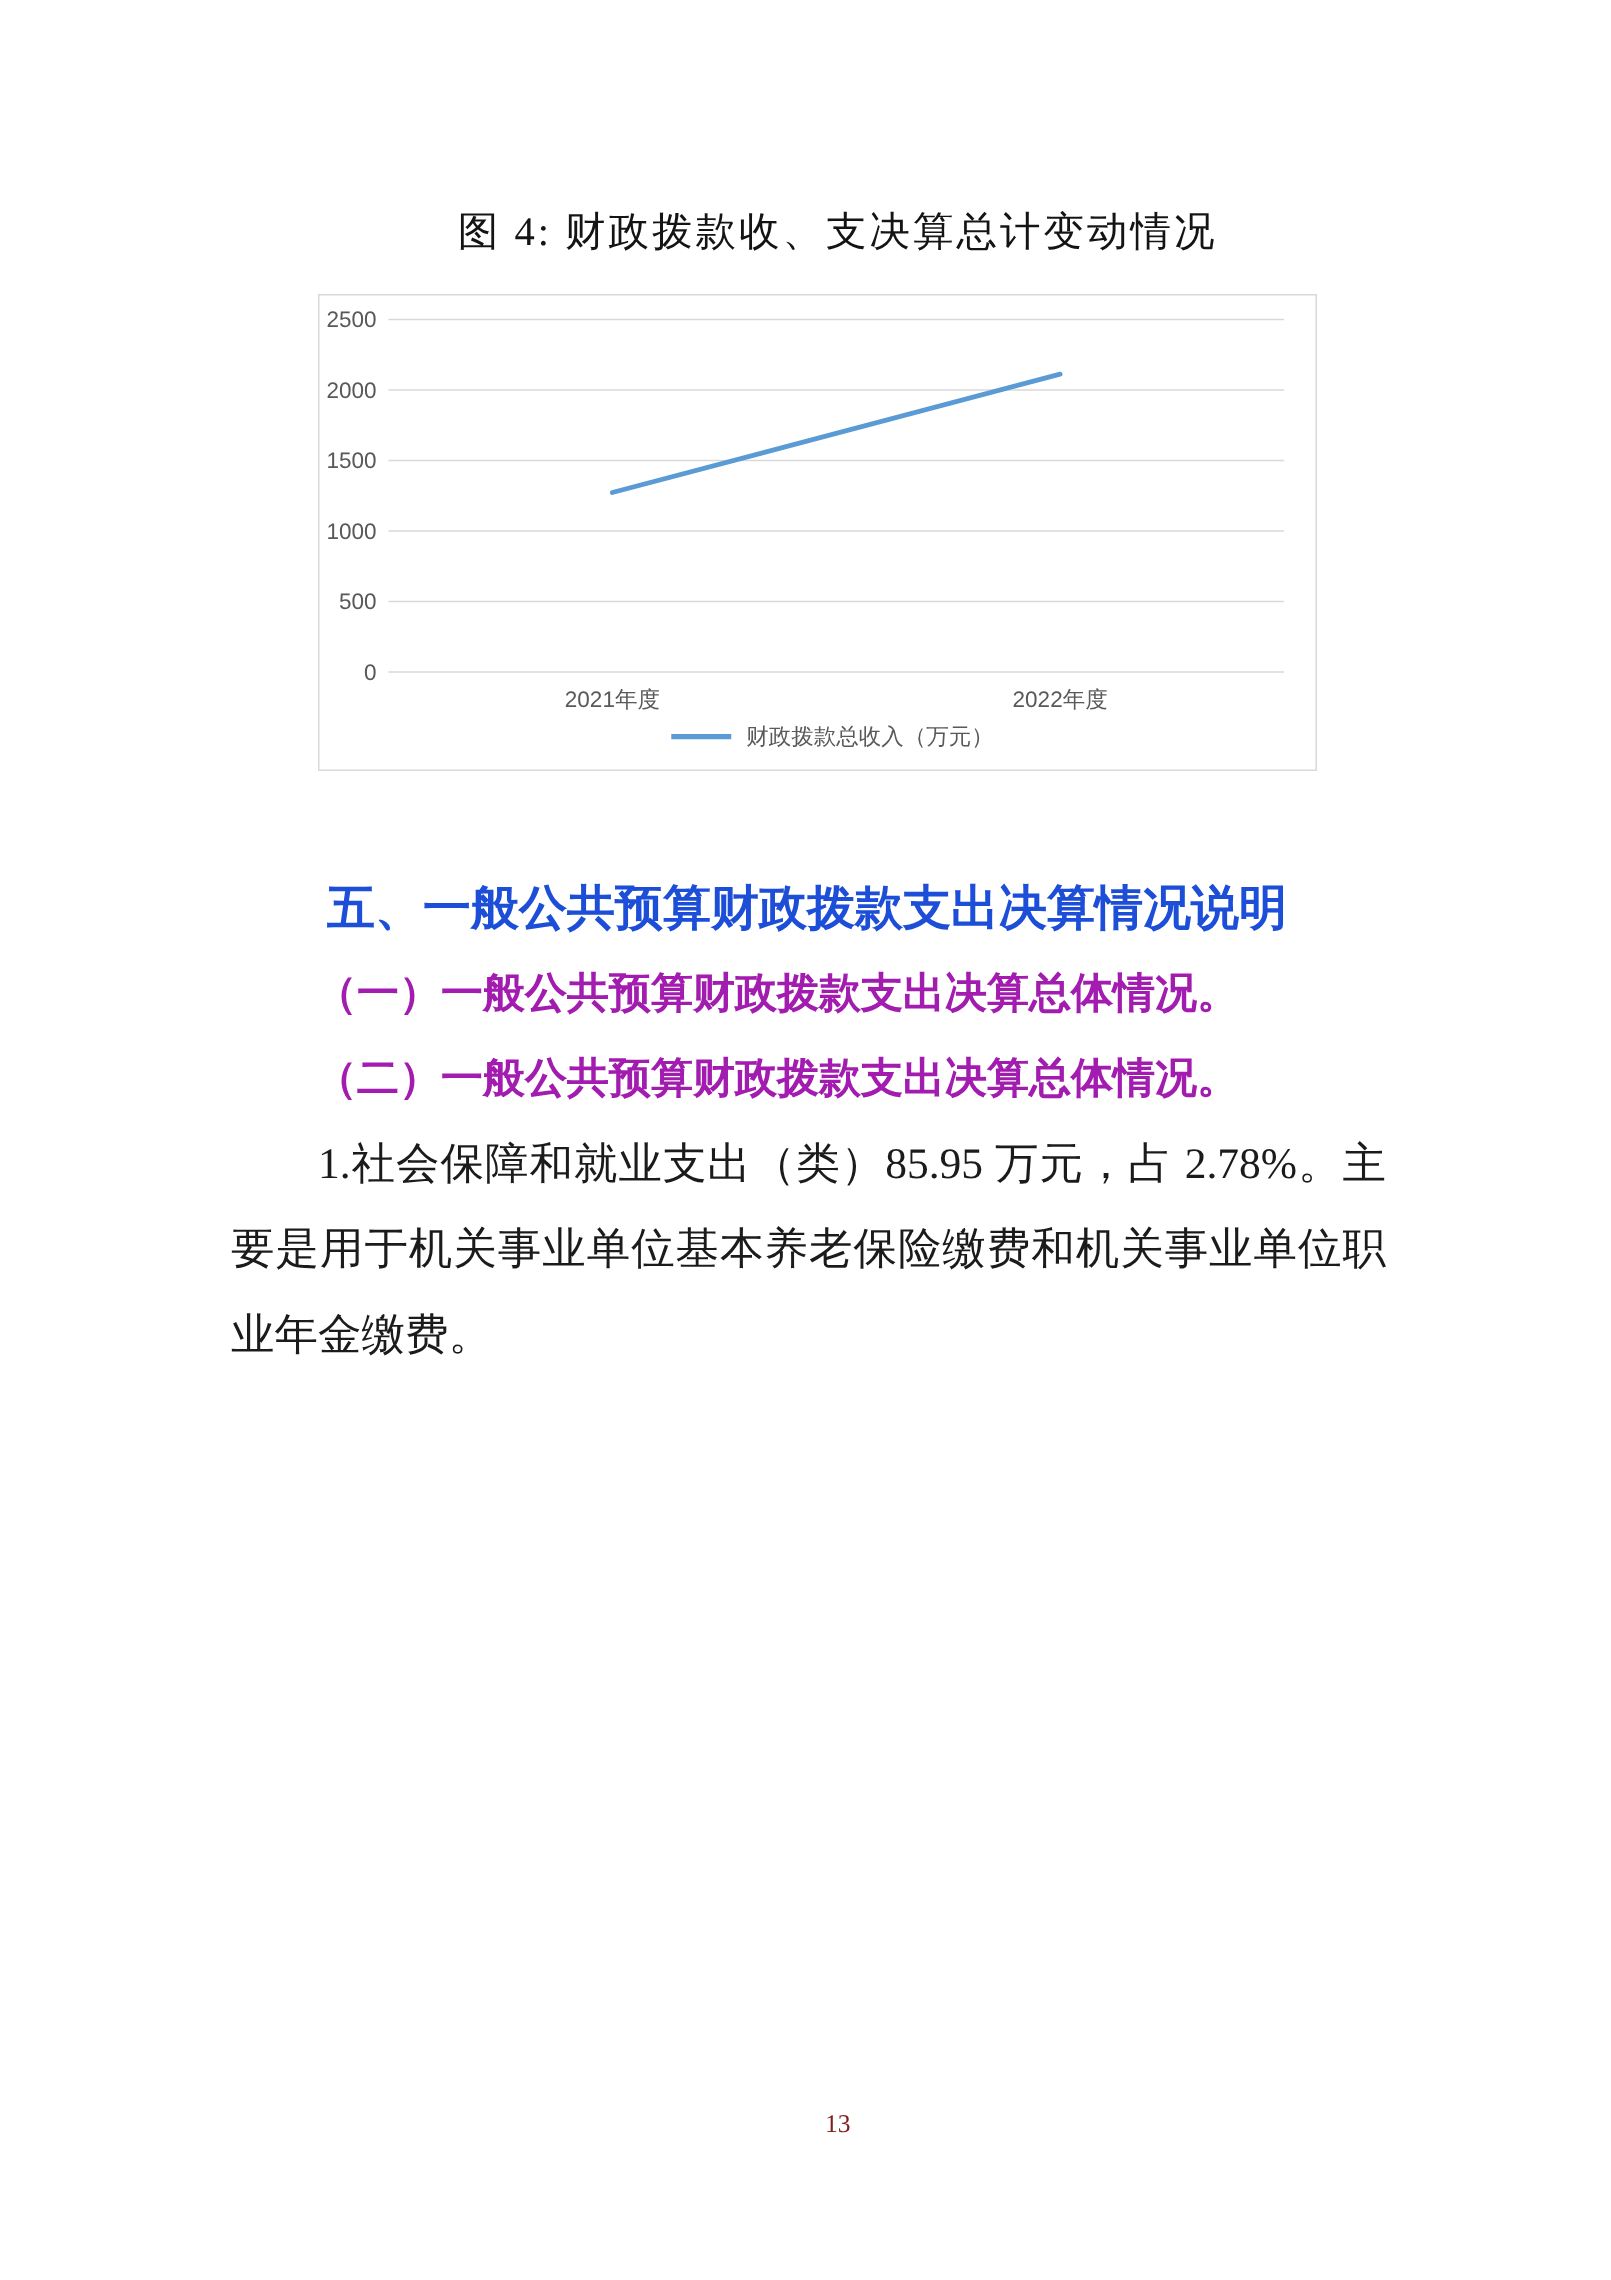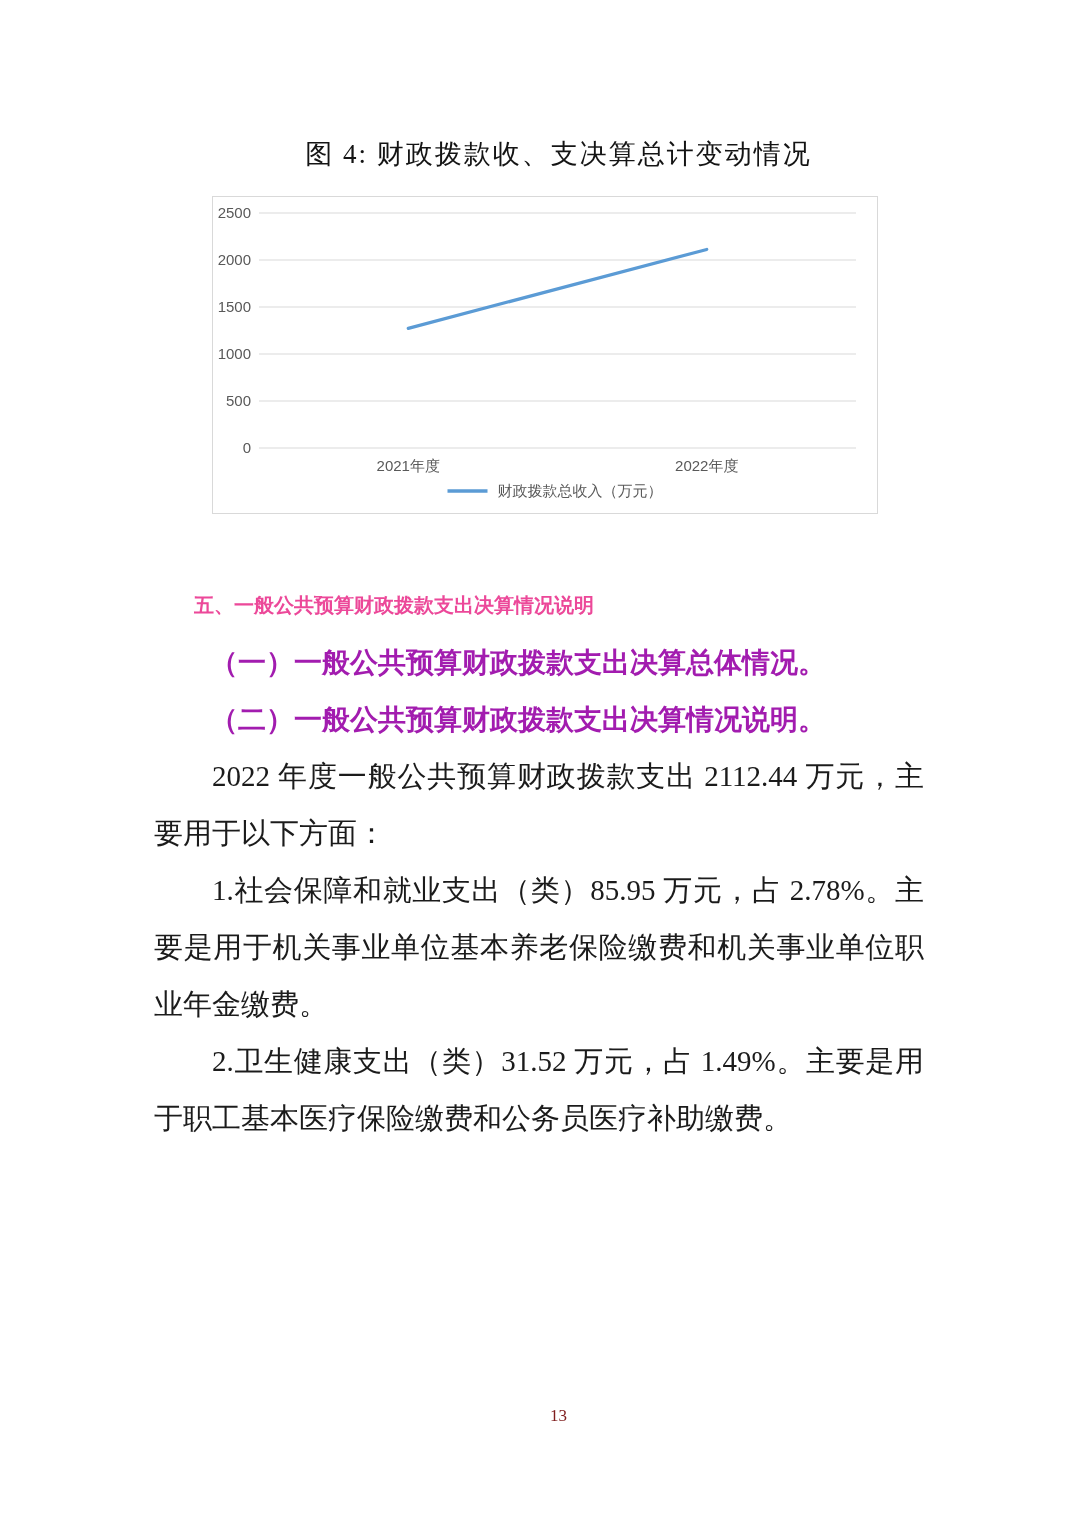--- a/index.html
+++ b/index.html
@@ -43,22 +43,22 @@
     top: 577px;
     width: 770px;
     font-size: 29px;
     line-height: 57px;
     text-align: justify;
   }
   .content p, .content div { margin: 0; text-indent: 2em; }
   .h-main {
     font-family: "Liberation Sans", sans-serif;
     font-weight: 700;
-    font-size: 20px;
-    color: #ec4899;
+    font-size: 32px;
+    color: #1d4ed8;
   }
   .h-sub {
     font-weight: 700;
     font-size: 28px;
     color: #a21caf;
   }
   .page-num {
     position: absolute;
     top: 1406px;
     left: 0;
@@ -93,21 +93,19 @@
         <text x="493.75" y="274" text-anchor="middle" fill="#595959" font-size="15">2022年度</text>
         <polyline points="195.25,131.36526 493.75,52.43063999999998" fill="none" stroke="#5B9BD5" stroke-width="3.2" stroke-linecap="round"></polyline>
         <line x1="234.5" x2="274.5" y1="294" y2="294" stroke="#5B9BD5" stroke-width="3.5"></line>
         <text x="284.5" y="299" fill="#595959" font-size="15">财政拨款总收入（万元）</text>
       </svg>
   </div>
 
   <div class="content">
     <div class="h-main">五、一般公共预算财政拨款支出决算情况说明</div>
     <div class="h-sub">（一）一般公共预算财政拨款支出决算总体情况。</div>
-    <div class="h-sub">（二）一般公共预算财政拨款支出决算情况说明。</div>
-    <p>2022 年度一般公共预算财政拨款支出 2112.44 万元，主要用于以下方面：</p>
+    <div class="h-sub">（二）一般公共预算财政拨款支出决算总体情况。</div>
     <p>1.社会保障和就业支出（类）85.95 万元，占 2.78%。主要是用于机关事业单位基本养老保险缴费和机关事业单位职业年金缴费。</p>
-    <p>2.卫生健康支出（类）31.52 万元，占 1.49%。主要是用于职工基本医疗保险缴费和公务员医疗补助缴费。</p>
   </div>
 
   <div class="page-num">13</div>
 
 </div>
 
 </body></html>

